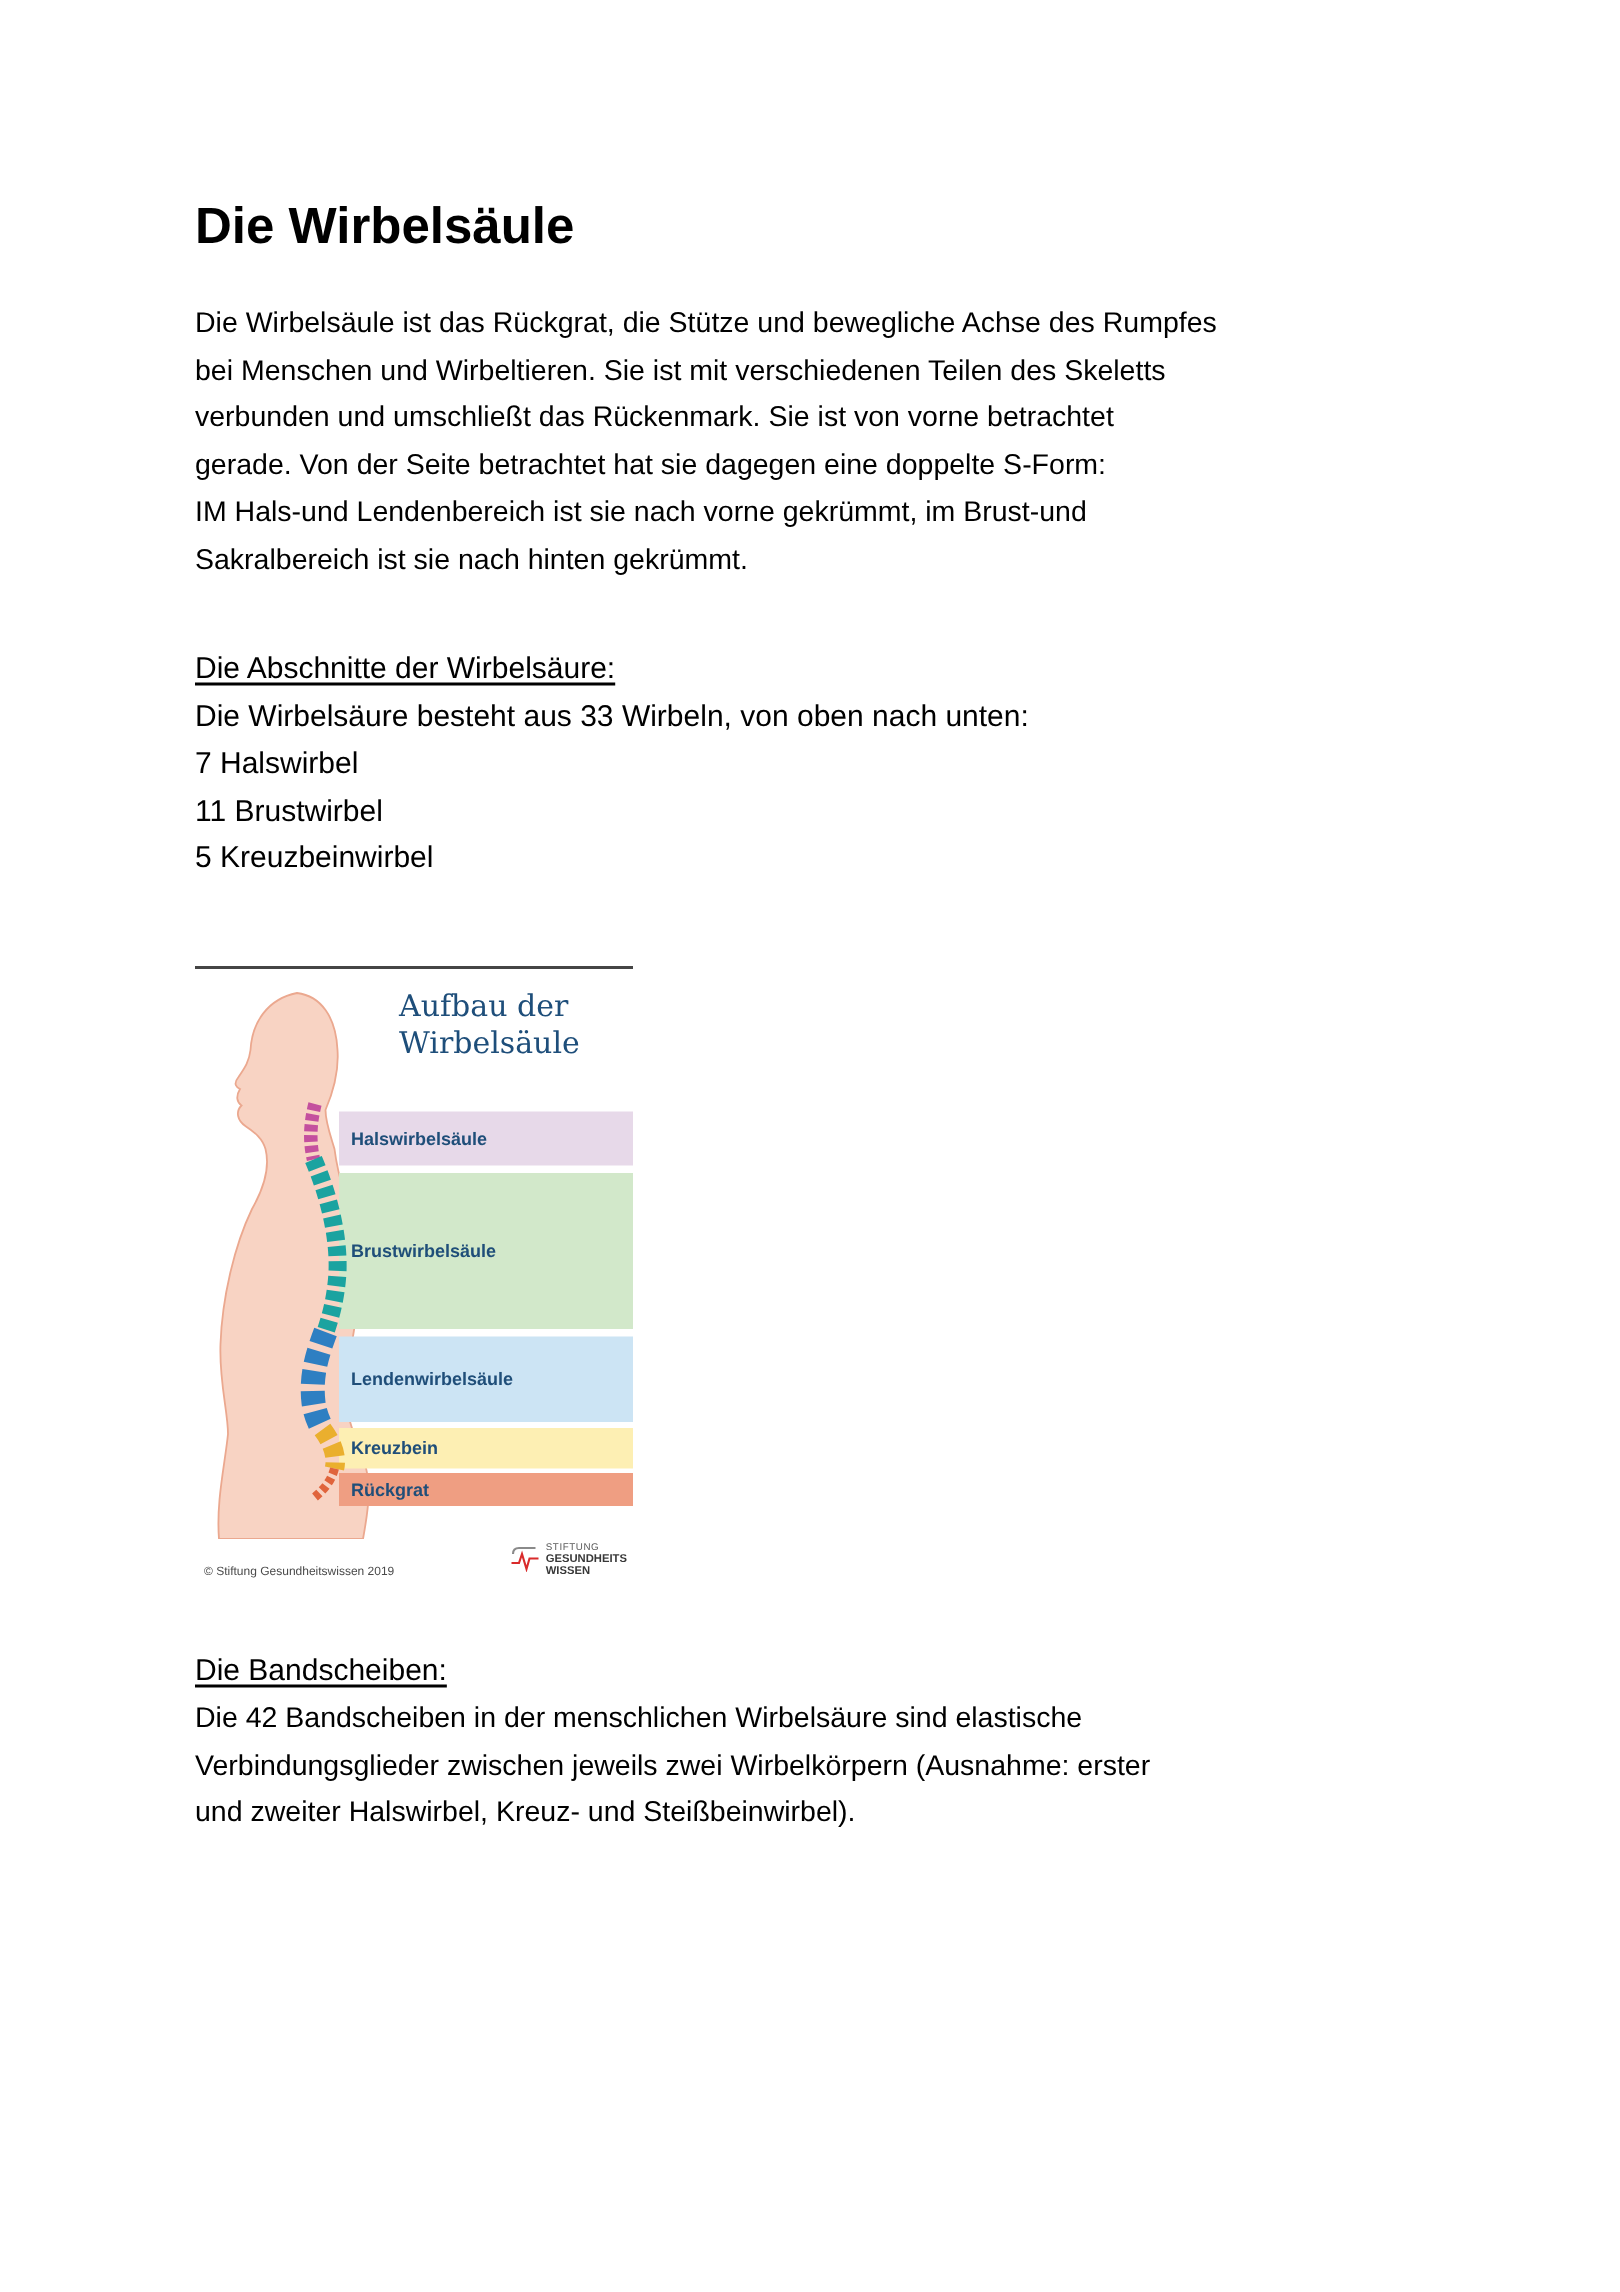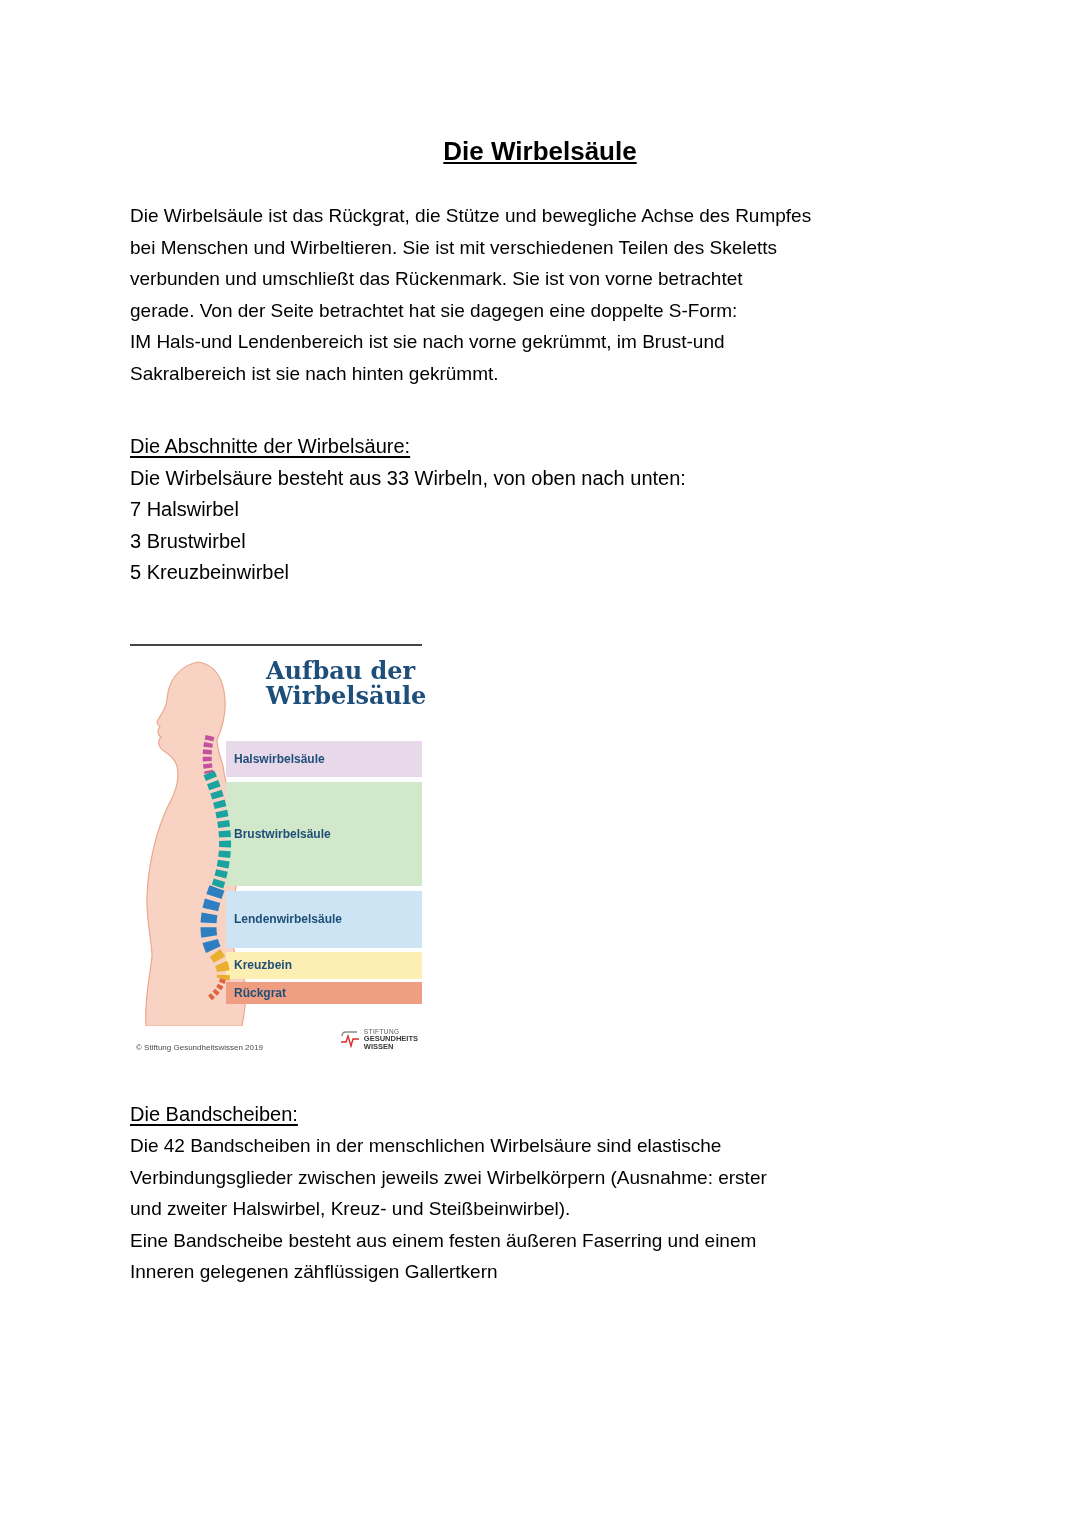--- a/index.html
+++ b/index.html
@@ -4,40 +4,40 @@
 <style>
   * { margin:0; padding:0; box-sizing:border-box; }
   html,body { background:#ffffff; }
   body {
     width:1080px; height:1528px; position:relative; overflow:hidden;
     font-family:"Liberation Sans", sans-serif; color:#000000;
   }
   .page { padding:136px 130px 0 130px; }
 
   .doc-title {
-    text-align:center; font-size:26px; font-weight:bold; line-height:30px;text-decoration:underline;
+    font-size:34px; font-weight:bold; line-height:30px;
   }
   .para {
     margin-top:34px; font-size:19px; line-height:31.5px; white-space:pre-line;
   }
   .section-heading {
     margin-top:42px; font-size:20px; line-height:31.5px;
     text-decoration:underline; text-underline-offset:3px;
   }
   .lead, .list-item { font-size:20px; line-height:31.5px; }
 
   
   .infographic {
     position:relative; width:292px; height:410px; margin-top:55px;
     border-top:2px solid #454545;
   }
   .ig-title {
     position:absolute; left:136px; top:12px;
-    font-family:"DejaVu Serif", serif; font-weight:bold;
-    font-size:24px; line-height:25px; color:#1e4e7a; white-space:pre-line;
+    font-family:"DejaVu Serif", serif; font-weight:normal;
+    font-size:20px; line-height:25px; color:#1e4e7a; white-space:pre-line;
   }
   .ig-svg { position:absolute; left:0; top:0; }
   .band-label {
     position:absolute; left:104px; width:182px;
     font-size:12px; font-weight:bold; color:#1f4e79; line-height:14px;
   }
   .bl-0 { top:106px; }
   .bl-1 { top:181px; }
   .bl-2 { top:266px; }
   .bl-3 { top:312px; }
@@ -67,21 +67,21 @@
   <p class="para">Die Wirbelsäule ist das Rückgrat, die Stütze und bewegliche Achse des Rumpfes
 bei Menschen und Wirbeltieren. Sie ist mit verschiedenen Teilen des Skeletts
 verbunden und umschließt das Rückenmark. Sie ist von vorne betrachtet
 gerade. Von der Seite betrachtet hat sie dagegen eine doppelte S-Form:
 IM Hals-und Lendenbereich ist sie nach vorne gekrümmt, im Brust-und
 Sakralbereich ist sie nach hinten gekrümmt.</p>
 
   <div class="section-heading">Die Abschnitte der Wirbelsäure:</div>
   <div class="lead">Die Wirbelsäure besteht aus 33 Wirbeln, von oben nach unten:</div>
   <div class="list-item">7 Halswirbel</div>
-  <div class="list-item">3 Brustwirbel</div>
+  <div class="list-item">11 Brustwirbel</div>
   <div class="list-item">5 Kreuzbeinwirbel</div>
 
   <div class="infographic">
 
     <svg class="ig-svg" width="292" height="380" viewBox="0 0 292 380">
 
       <path d="M 68,16
            C 48,20 38,36 37,54
            C 36,62 33,66 29,72
            C 25,77 28,79 30,80
@@ -136,16 +136,14 @@
         <span class="logo-l2">GESUNDHEITS</span>
         <span class="logo-l3">WISSEN</span>
       </div>
     </div>
   </div>
 
   <div class="section-heading bandscheiben-heading">Die Bandscheiben:</div>
   <p class="para tight-para">Die 42 Bandscheiben in der menschlichen Wirbelsäure sind elastische
 Verbindungsglieder zwischen jeweils zwei Wirbelkörpern (Ausnahme: erster
 und zweiter Halswirbel, Kreuz- und Steißbeinwirbel).</p>
-  <p class="para tight-para">Eine Bandscheibe besteht aus einem festen äußeren Faserring und einem
-Inneren gelegenen zähflüssigen Gallertkern</p>
 
 </div>
 
 </body></html>

